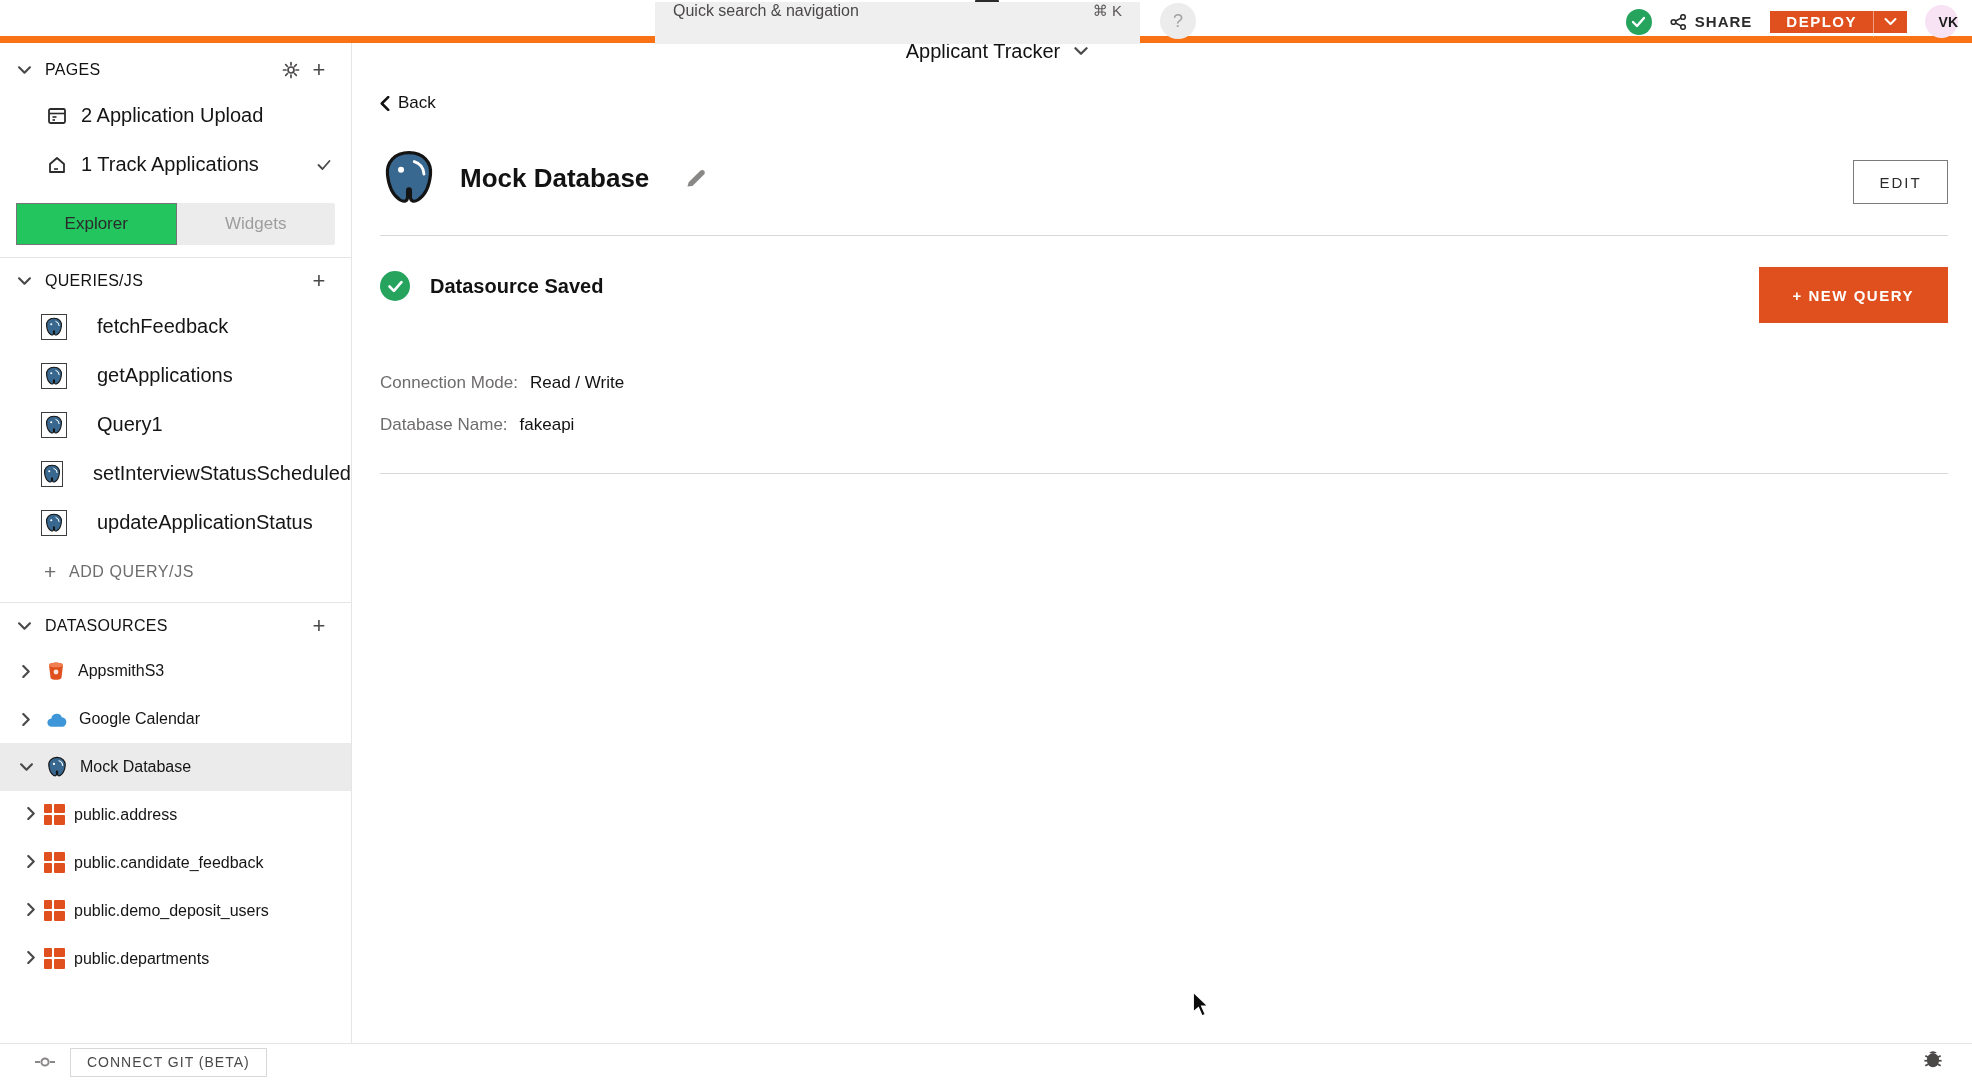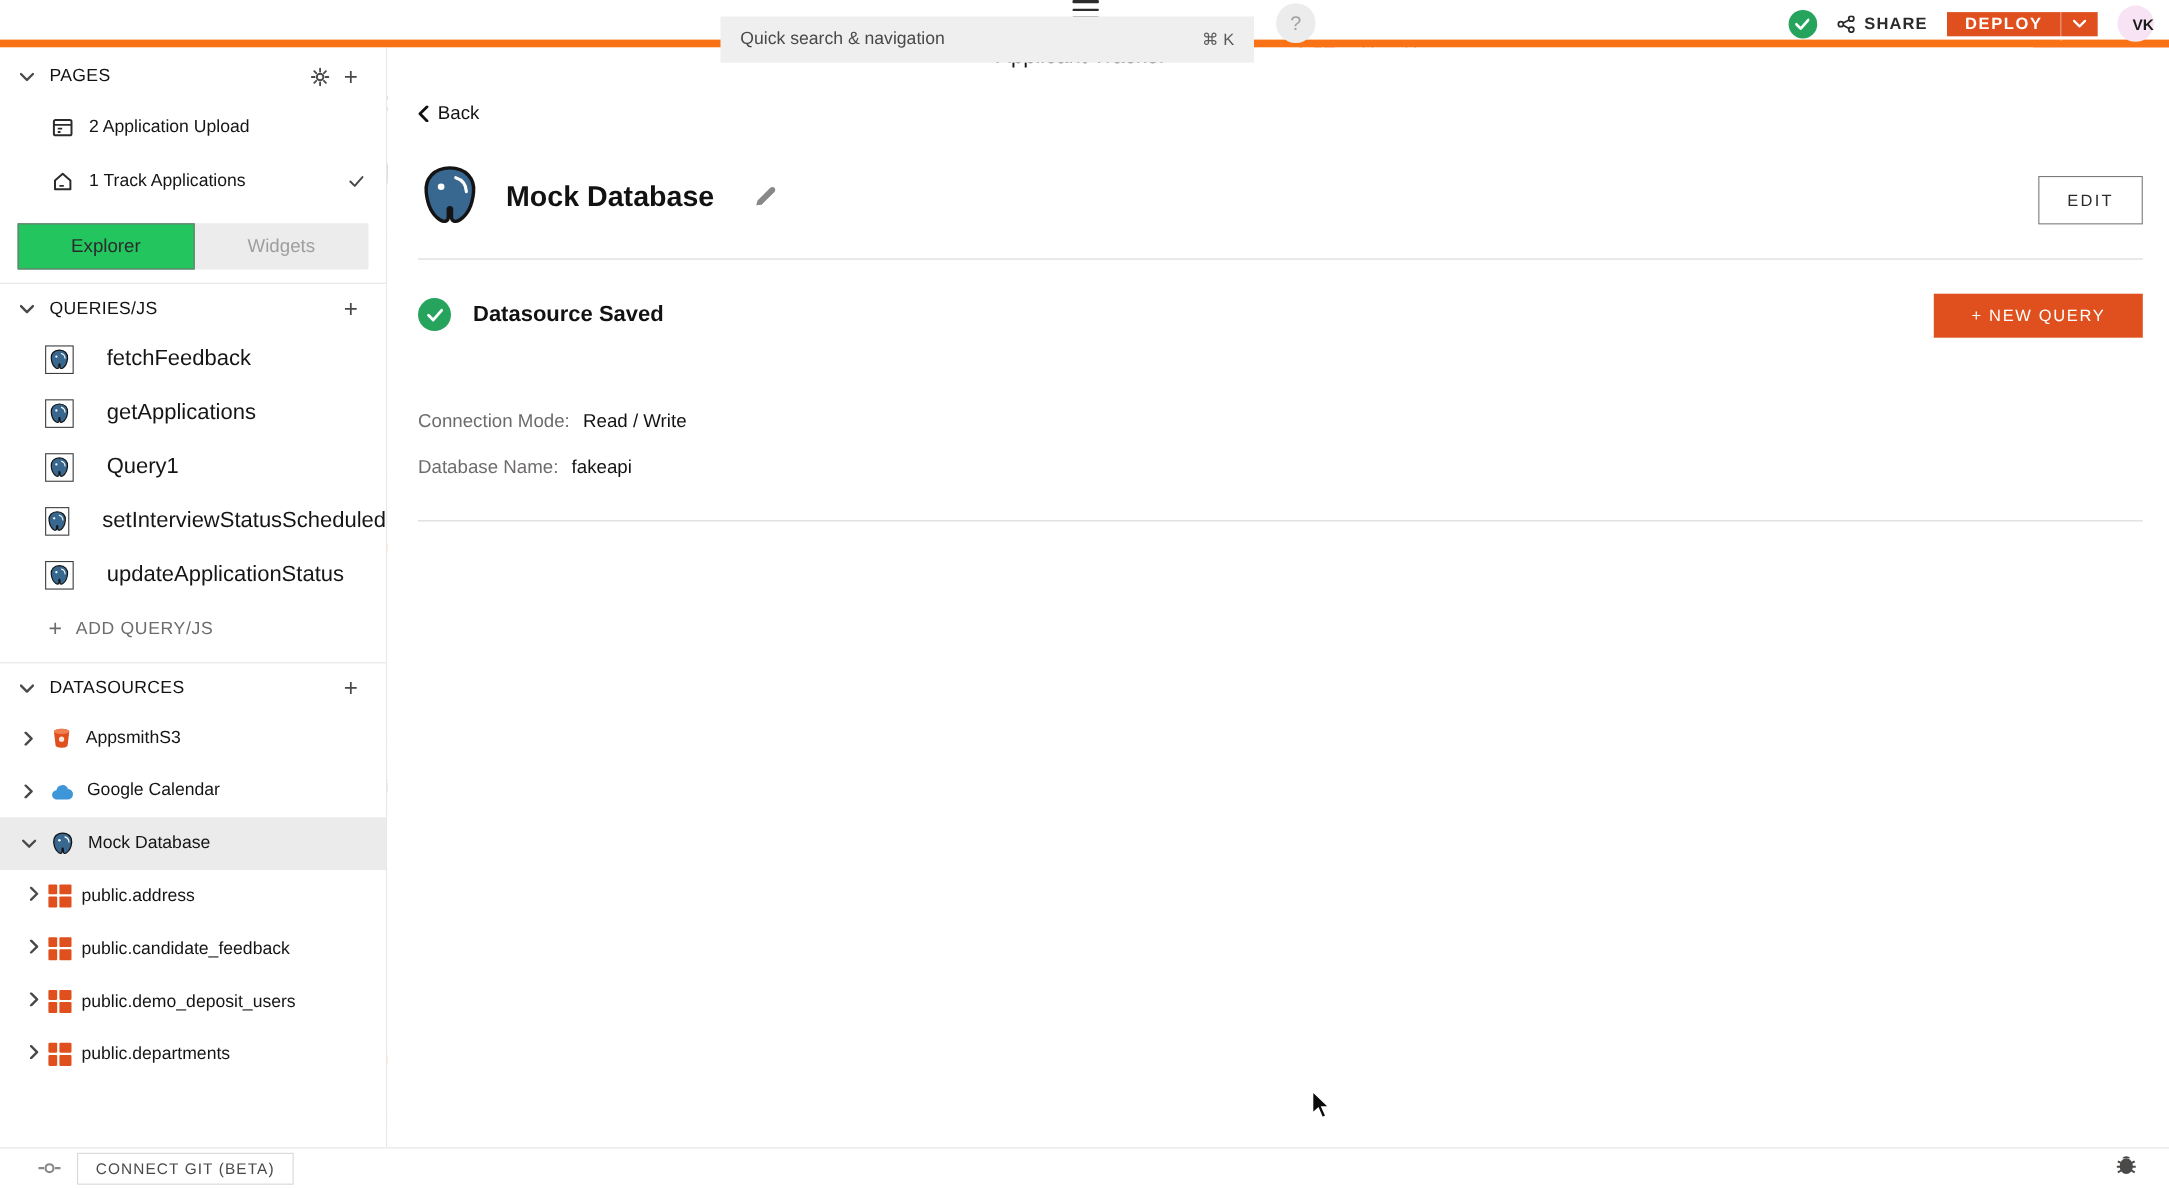--- a/index.html
+++ b/index.html
@@ -11,22 +11,22 @@
             border-bottom:7px solid #f97316; display:flex; align-items:center; z-index:50;flex-direction:column; }
   .hamburger { width:46px; height:43px; display:flex; flex-direction:column; justify-content:center;
                align-items:center; gap:5px; cursor:pointer; margin-left:2px; }
   .hamburger span { display:block; width:24px; height:2.5px; background:#2b2b2b; border-radius:1px; }
   .app-logo { width:34px; height:32px; background:#fff; border:1px solid #c9c7c7;
               border-right:3px solid #e0501e; border-bottom:3px solid #e0501e;
               margin-left:16px; display:flex; align-items:center; justify-content:center;
               font-size:16px; font-weight:bold; color:#3b3b3b; }
   .app-title { margin-left:22px; font-size:20px; color:#121212; display:flex; align-items:center; gap:14px; }
   .chev { display:inline-block; }
-  .search-box { position:absolute; left:655px; top:15px; width:485px; height:42px; background:#efefef;
-                display:flex; align-items:center; padding:0 18px; cursor:text; }
+  .search-box { position:absolute; left:655px; top:2px; width:485px; height:42px; background:#efefef;
+                display:flex; padding:0 18px; cursor:text; }
   .search-box .ph { color:#4b4848; font-size:16px; flex:1; }
   .search-box .kbd { color:#5c5959; font-size:15px; }
   .help-circle { position:absolute; left:1160px; top:3px; width:36px; height:36px; border-radius:50%;
                  background:#ececec; color:#a3a0a0; font-size:18px; display:flex; align-items:center;
                  justify-content:center; cursor:pointer; }
   .topbar-right { position:absolute; right:14px; top:0; height:43px; display:flex; align-items:center; gap:18px; }
   .save-check { width:26px; height:26px; border-radius:50%; background:#26a45e; display:flex;
                 align-items:center; justify-content:center; }
   .share-btn { display:flex; align-items:center; gap:8px; font-size:15px; font-weight:bold;
                letter-spacing:1px; color:#2b2b2b; cursor:pointer; }
@@ -40,21 +40,21 @@
 
   
   .sidebar { position:fixed; top:43px; left:0; width:352px; height:1000px; background:#fff;
              border-right:1px solid #e6e4e4; overflow:hidden; }
   .sec-header { height:42px; display:flex; align-items:center; padding:0 18px; margin-top:6px; }
   .sec-header .title { font-size:16px; color:#121212; margin-left:14px; flex:1; letter-spacing:.3px; }
   .icon-btn { width:28px; height:28px; display:flex; align-items:center; justify-content:center;
               color:#4b4848; cursor:pointer; font-size:19px; }
   .plus { font-size:22px; color:#4b4848; font-weight:400; }
   .side-row { height:49px; display:flex; align-items:center; padding-left:47px; cursor:pointer;
-              font-size:16px; color:#151515; gap:14px; position:relative; }
+              font-size:20px; color:#151515; gap:14px; position:relative; }
   .side-row .trail { position:absolute; right:20px; }
   .q-row { padding-left:41px; height:49px; display:flex; align-items:center; gap:30px; cursor:pointer;
            font-size:20px; color:#151515; }
   .q-icon { width:26px; height:26px; border:1.5px solid #3d3d3d; display:flex; align-items:center;
             justify-content:center; background:#fff; }
   .add-row { height:49px; display:flex; align-items:center; padding-left:44px; gap:12px; cursor:pointer;
              color:#6e6b6b; font-size:16px; letter-spacing:.6px; }
   .add-row .p { font-size:21px; }
   .seg-wrap { margin:14px 16px 12px 16px; height:42px; background:#ececec; display:flex; border-radius:2px; }
   .seg { flex:1; display:flex; align-items:center; justify-content:center; font-size:17px; cursor:pointer; }
@@ -86,22 +86,22 @@
   .ds-header { position:absolute; left:28px; top:105px; display:flex; align-items:center; }
   .ds-title { font-size:26px; font-weight:600; color:#121212; margin-left:22px; }
   .pencil { margin-left:36px; cursor:pointer; }
   .edit-btn { position:absolute; right:24px; top:117px; width:95px; height:44px; background:#fff;
               border:1px solid #7c7a7a; font-size:15px; letter-spacing:2px; color:#2b2b2b; cursor:pointer; }
   .rule { position:absolute; left:28px; right:24px; border-top:1px solid #d9d7d7; }
   .saved-row { position:absolute; left:28px; top:228px; display:flex; align-items:center; gap:20px; }
   .saved-check { width:30px; height:30px; border-radius:50%; background:#26a45e; display:flex;
                  align-items:center; justify-content:center; }
   .saved-text { font-size:20px; font-weight:bold; color:#121212; }
-  .new-query-btn { position:absolute; right:24px; top:224px; height:40px; padding:0 34px; background:#e0501e;
-                   color:#fff; border:none; font-size:15px; font-weight:normal; letter-spacing:1.5px;
+  .new-query-btn { position:absolute; right:24px; top:224px; height:56px; padding:0 34px; background:#e0501e;
+                   color:#fff; border:none; font-size:15px; font-weight:bold; letter-spacing:1.5px;
                    cursor:pointer; font-family:"Liberation Sans", sans-serif; }
   .field-row { position:absolute; left:28px; display:flex; align-items:baseline; gap:12px; }
   .field-label { font-size:17px; color:#6e6b6b; }
   .field-value { font-size:17px; color:#121212; }
 
   .cursor { position:fixed; left:1190px; top:992px; z-index:99; pointer-events:none; }
 </style>
 </head>
 <body>
 

